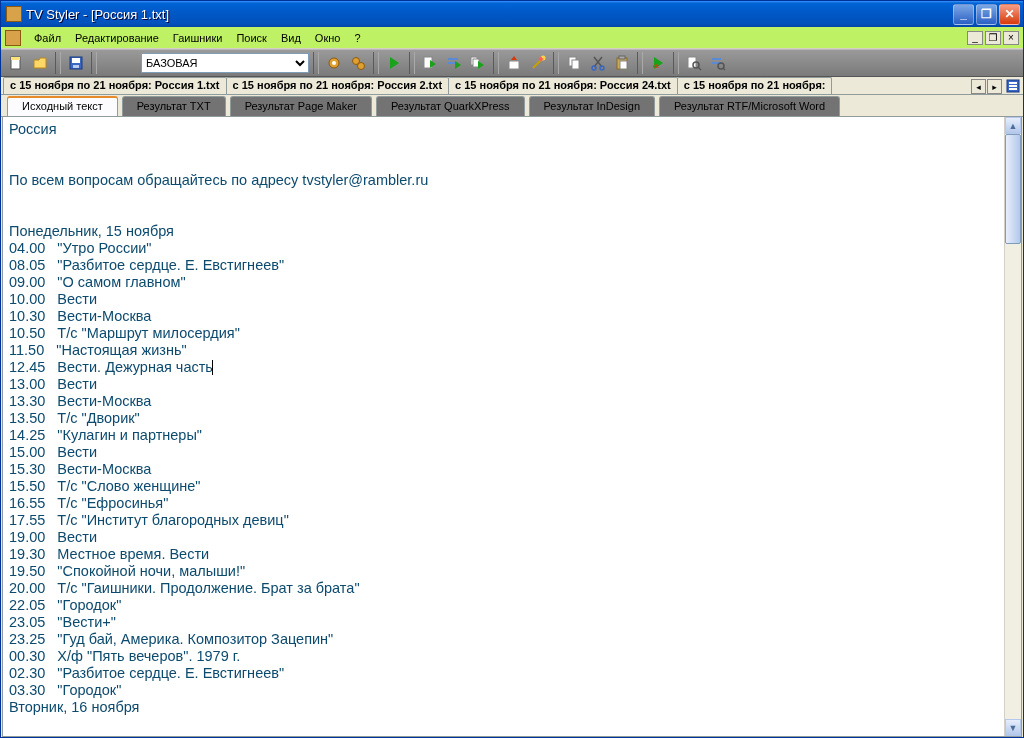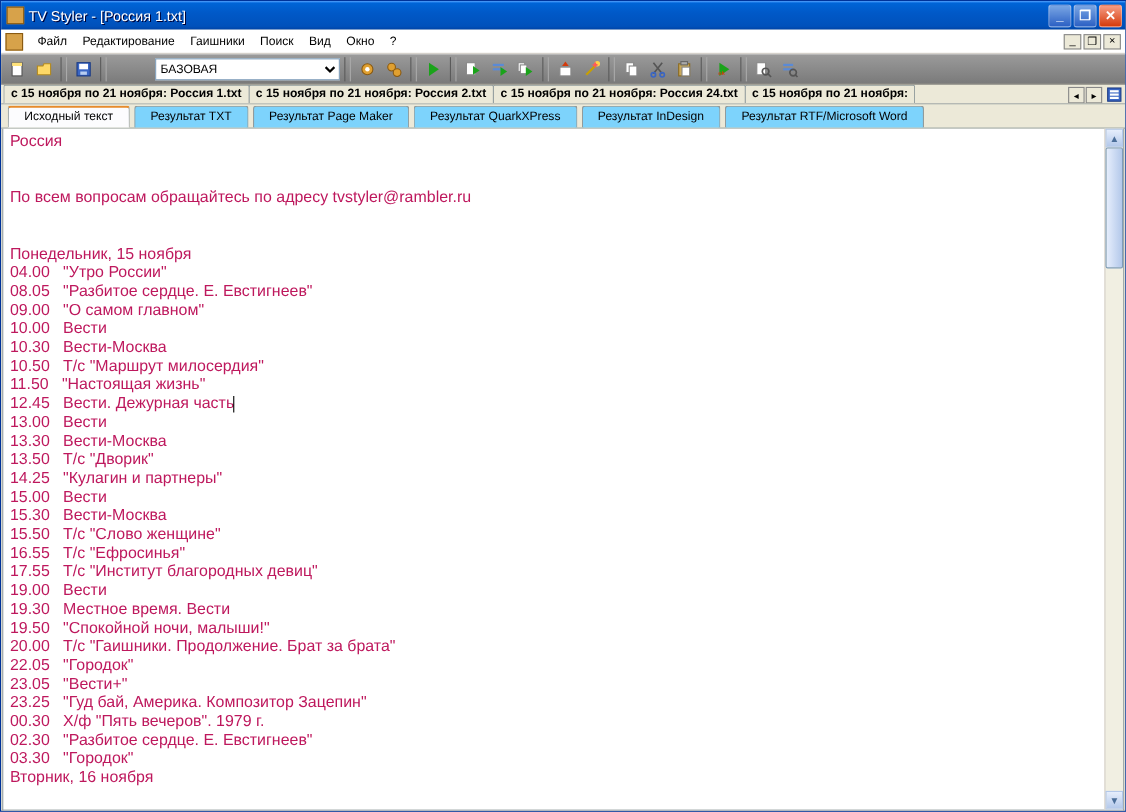--- a/index.html
+++ b/index.html
@@ -20,21 +20,21 @@
   padding: 0 3px 0 5px;
   color: #fff;
 }
 .titlebar .appicon { width: 16px; height: 16px; background: #d7a24a; border: 1px solid #8a5a12; margin-right: 4px; }
 .titlebar .title { font-weight: normal; font-size: 13px; flex: 1; text-shadow: 1px 1px 0 #003; }
 .titlebar .winbtn { width: 21px; height: 21px; margin-left: 2px; border-radius: 3px; border: 1px solid #fff5; display: flex; align-items: center; justify-content: center; font-weight: bold; color: #fff; font-size: 12px; }
 .winbtn.min, .winbtn.max { background: linear-gradient(to bottom,#7ba7e4,#2b60c4); }
 .winbtn.close { background: linear-gradient(to bottom,#f69d85,#d53a0b); }
 .menubar {
   height: 22px;
-  background: #ffffff;
+  background: #bef264;
   display: flex;
   align-items: center;
   padding: 0 4px;
   border-bottom: 1px solid #d4d0c8;
 }
 .menubar .micon { width: 16px; height: 16px; background: #d7a24a; border: 1px solid #8a5a12; margin-right: 6px; }
 .menubar .mitem { padding: 2px 7px; cursor: default; }
 .menubar .spacer { flex: 1; }
 .menubar .mdibtn { width: 16px; height: 14px; margin-left: 2px; border: 1px solid #888; background: #ece9d8; display: flex; align-items: center; justify-content: center; font-size: 10px; font-family: Arial; }
 .toolbar {
@@ -88,21 +88,21 @@
   display: flex;
   align-items: flex-end;
   padding: 2px 6px 0 6px;
   border-bottom: 1px solid #919b9c;
 }
 .view-tabs .vtab {
   height: 20px;
   padding: 3px 14px 0 14px;
   border: 1px solid #919b9c;
   border-bottom: none;
-  background: #7dd3fc;
+  background: #737373;
   margin-right: 4px;
   font-size: 11px;
   cursor: default;
   border-radius: 3px 3px 0 0;
 }
 .view-tabs .vtab.active {
   background: #fcfcfe;
   border-top: 2px solid #e68b2c;
   padding-top: 2px;
 }
@@ -113,21 +113,21 @@
   border: 1px solid #919b9c;
   border-top: none;
   margin: 0 1px;
 }
 .textarea {
   flex: 1;
   padding: 4px 6px;
   font-family: Arial, sans-serif;
   font-size: 14.5px;
   line-height: 17px;
-  color: #be185d;
+  color: #0c4a6e;
   overflow: hidden;
   white-space: pre;
   border-radius: 14px;
 }
 .scrollbar {
   width: 17px;
   background: #f1efe2;
   display: flex;
   flex-direction: column;
   border-left: 1px solid #d4d0c8;

